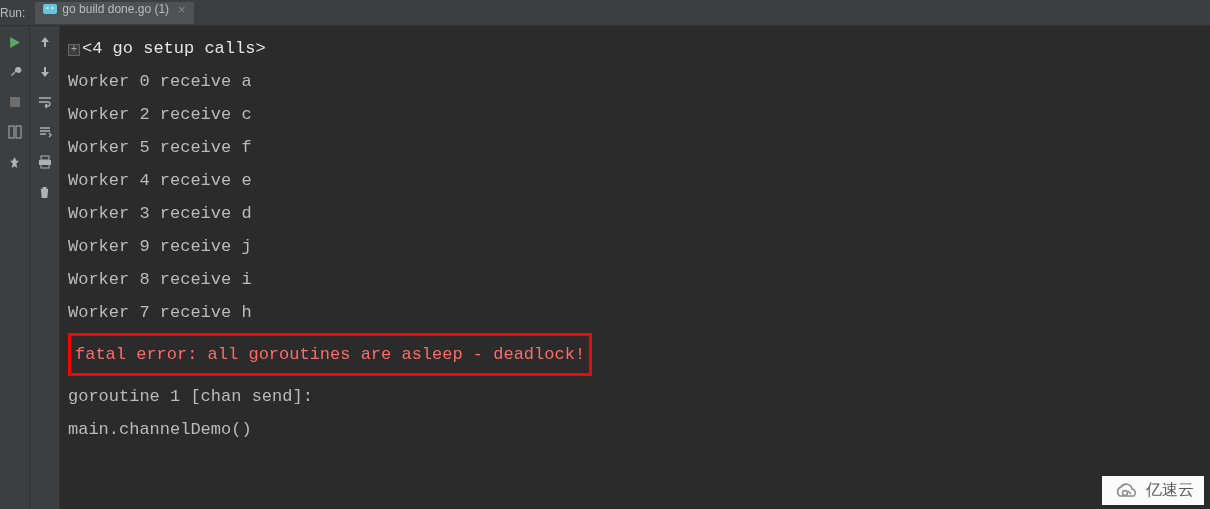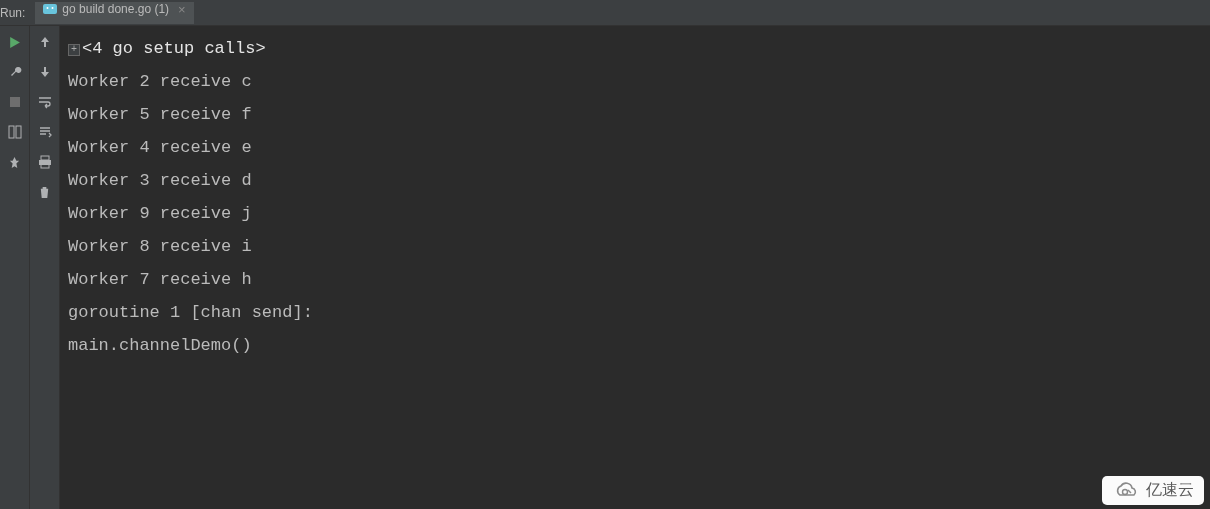--- a/index.html
+++ b/index.html
@@ -135,24 +135,24 @@
     }
     .error-text {
       color: #ff6b68;
       white-space: pre;
     }
     .watermark {
       position: absolute;
       bottom: 4px;
       right: 6px;
       background: #fbfbfb;
-      border-radius: 5px;
+      border-radius: 0;
       padding: 4px 10px;
       display: flex;
-      align-items: flex-start;
+      align-items: flex-end;
       gap: 6px;
       font-family: Arial, sans-serif;
       font-size: 16px;
       color: #5a5a5a;
     }
     .watermark svg { display: block; }
   </style>
 </head>
 <body>
 
@@ -234,27 +234,29 @@
       </div>
       <div class="tb-btn">
         <svg width="13" height="13" viewBox="0 0 14 14">
             <path d="M3 3h8l-1 10H4zM5 1h4v2H5z" fill="#afb1b3"></path>
           </svg>
       </div>
     </div>
 
     <div class="console">
       <div class="console-line"><span class="fold-marker">+</span><span class="setup-calls">&lt;4 go setup calls&gt;</span></div>
+      <div class="console-line">Worker 0 receive a</div>
       <div class="console-line">Worker 2 receive c</div>
       <div class="console-line">Worker 5 receive f</div>
       <div class="console-line">Worker 4 receive e</div>
       <div class="console-line">Worker 3 receive d</div>
       <div class="console-line">Worker 9 receive j</div>
       <div class="console-line">Worker 8 receive i</div>
       <div class="console-line">Worker 7 receive h</div>
+      <div class="console-line"><span class="error-box"><span class="error-text">fatal error: all goroutines are asleep - deadlock!</span></span></div>
       <div class="console-line"></div>
       <div class="console-line">goroutine 1 [chan send]:</div>
       <div class="console-line">main.channelDemo()</div>
     </div>
 
   </div>
 </div>
 
 <div class="watermark">
   <svg width="28" height="20" viewBox="0 0 28 20">

